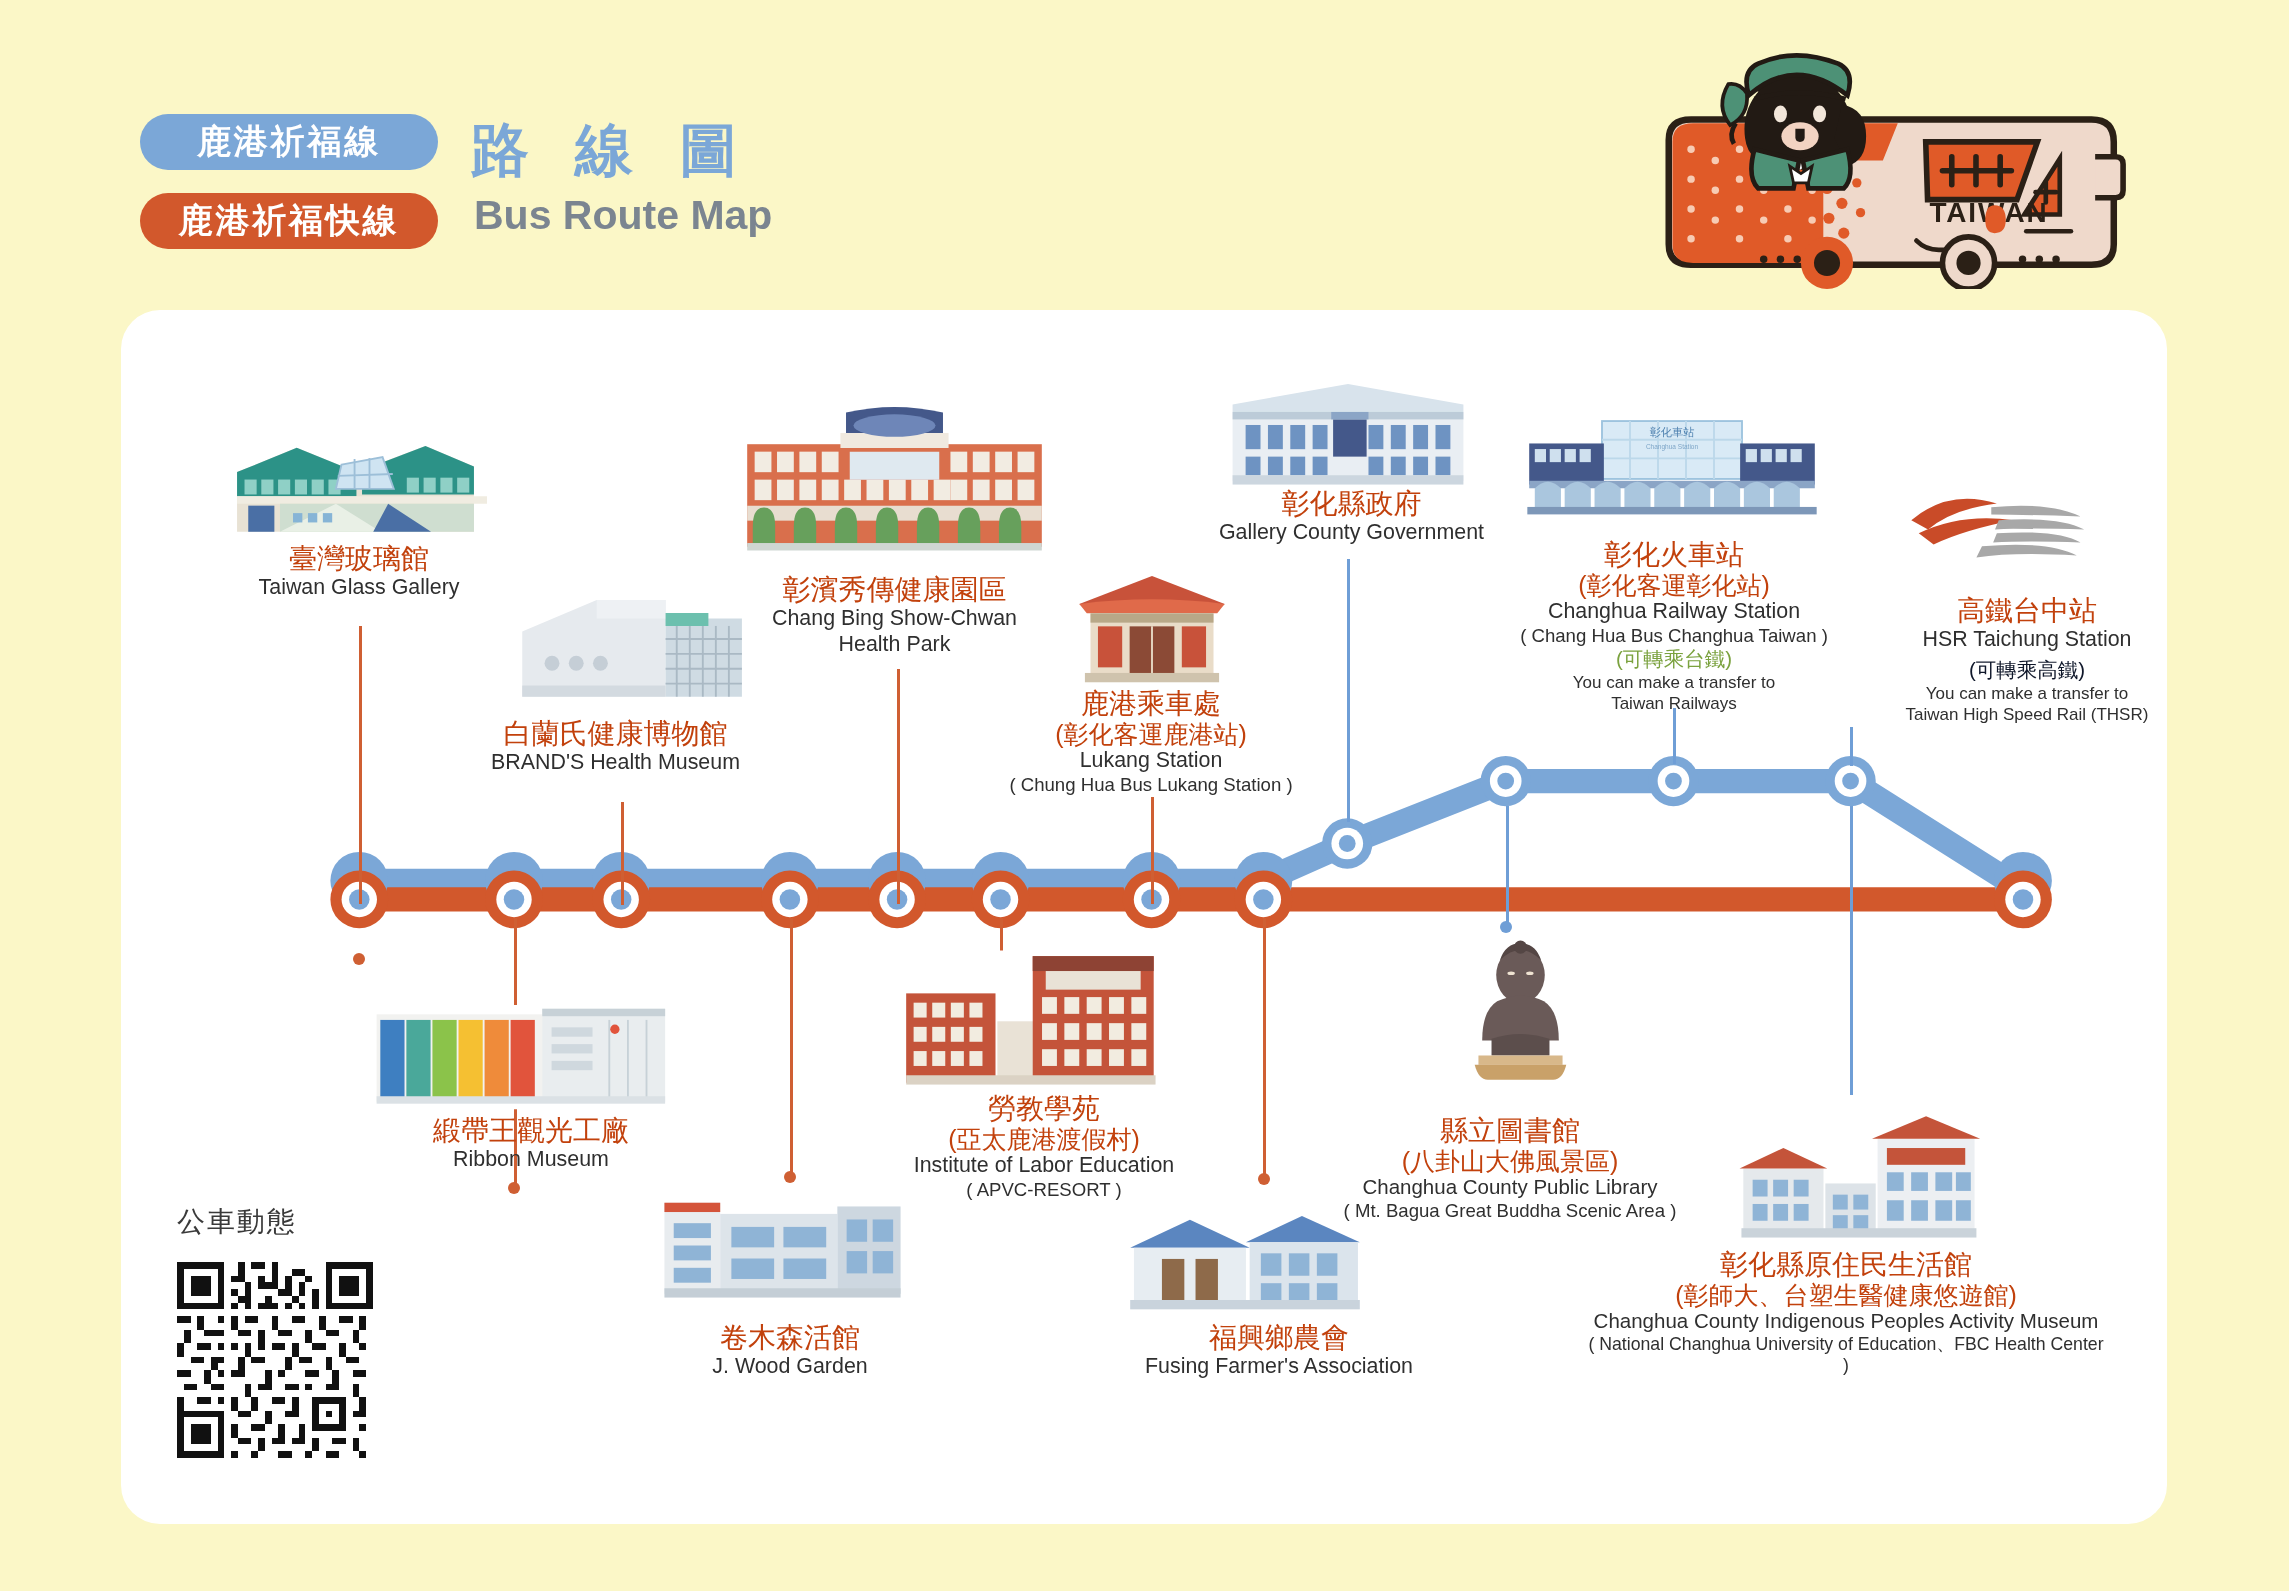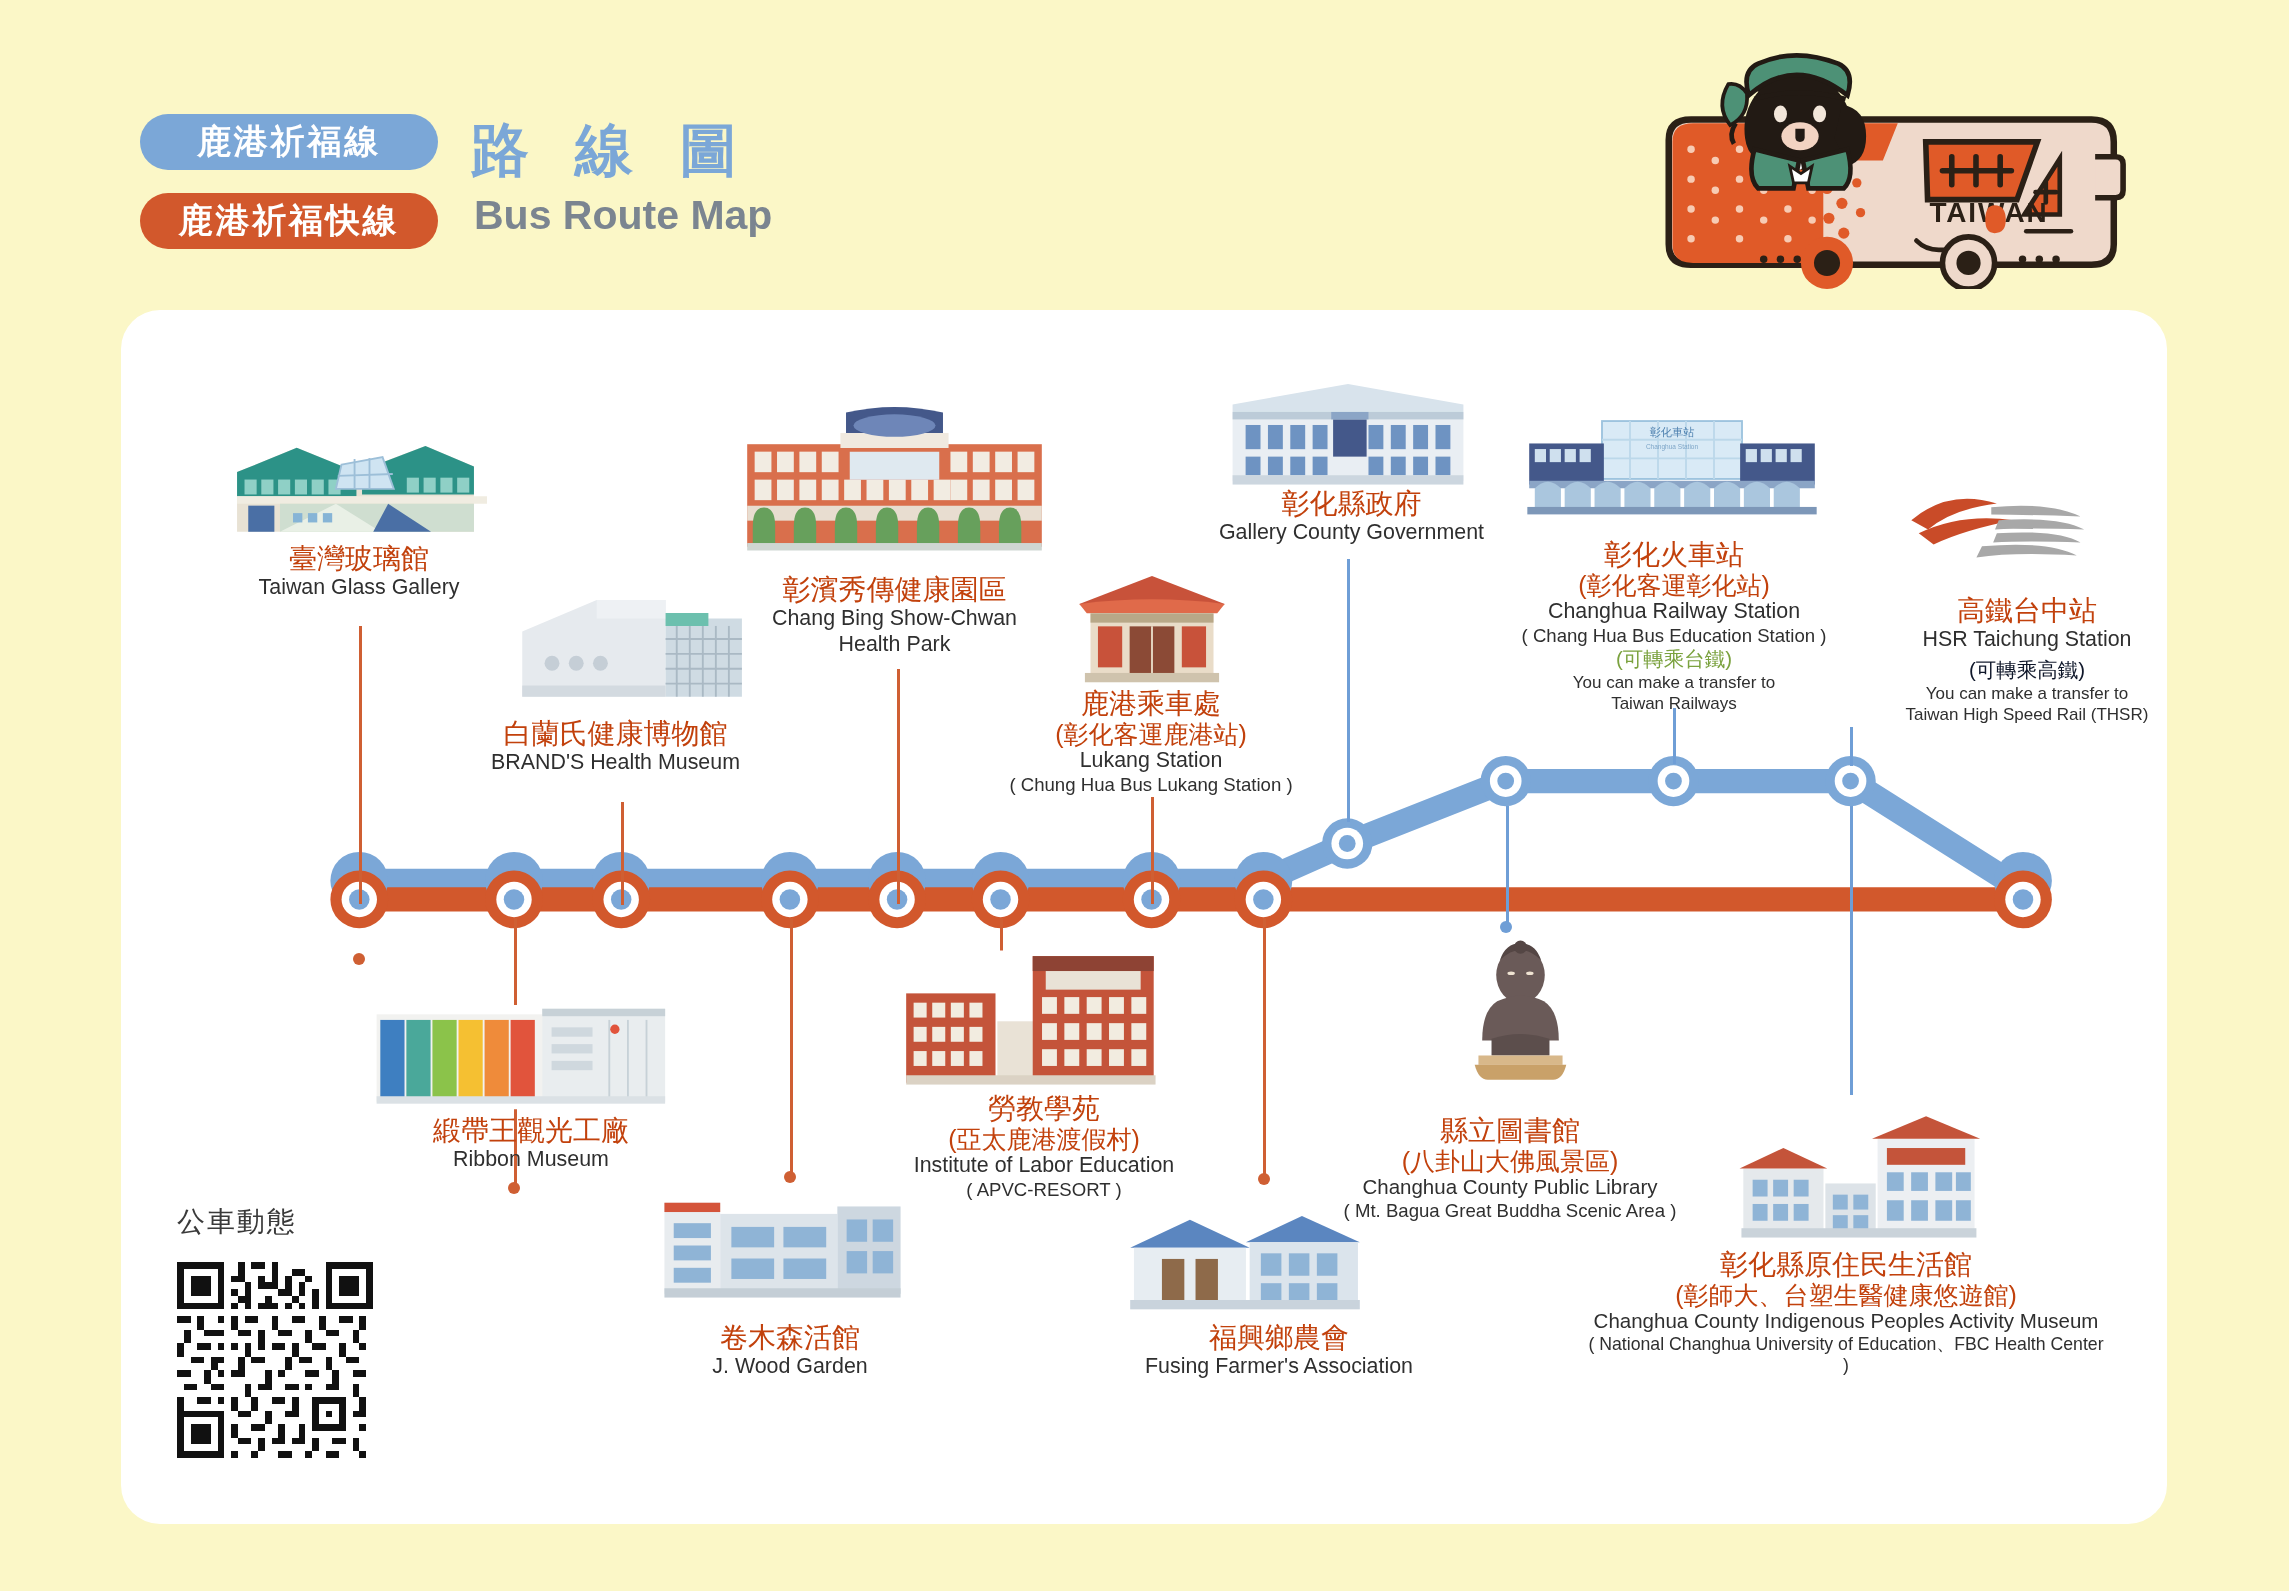--- a/index.html
+++ b/index.html
@@ -665,21 +665,21 @@
 
 <div class="abs stop-label" style="left:1193px;top:488px;width:317px;">
   <div class="zh zh-main">彰化縣政府</div>
   <div class="en en-main">Gallery County Government</div>
 </div>
 
 <div class="abs stop-label" style="left:1506px;top:539px;width:336px;">
   <div class="zh zh-main">彰化火車站</div>
   <div class="zh zh-sub">(彰化客運彰化站)</div>
   <div class="en en-main">Changhua Railway Station</div>
-  <div class="en en-sub">( Chang Hua Bus Education Station )</div>
+  <div class="en en-sub">( Chang Hua Bus Changhua Taiwan )</div>
   <div class="note-zh-green">(可轉乘台鐵)</div>
   <div class="note-en">You can make a transfer to</div>
   <div class="note-en">Taiwan Railways</div>
 </div>
 
 <div class="abs stop-label" style="left:1850px;top:595px;width:354px;">
   <div class="zh zh-main">高鐵台中站</div>
   <div class="en en-main">HSR Taichung Station</div>
   <div class="note-zh-blue" style="margin-top:5.6px;">(可轉乘高鐵)</div>
   <div class="note-en">You can make a transfer to</div>

